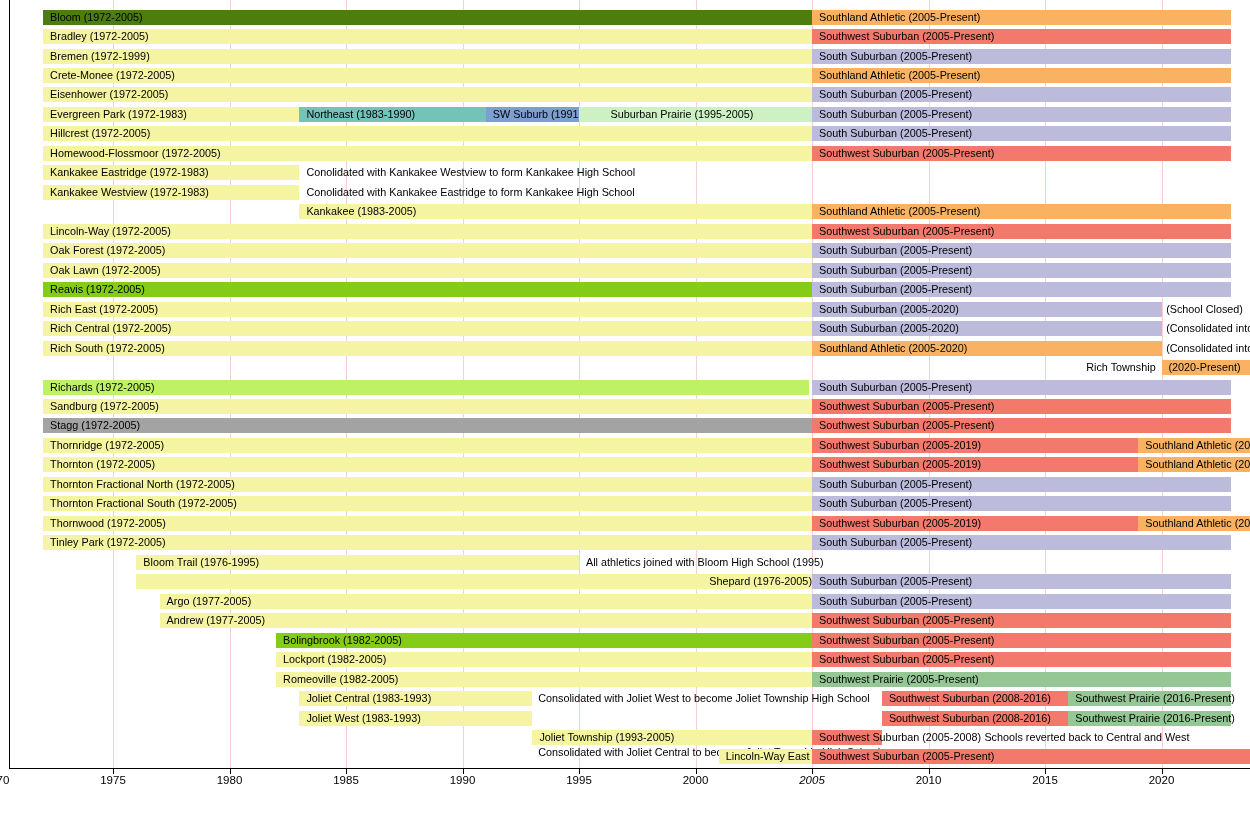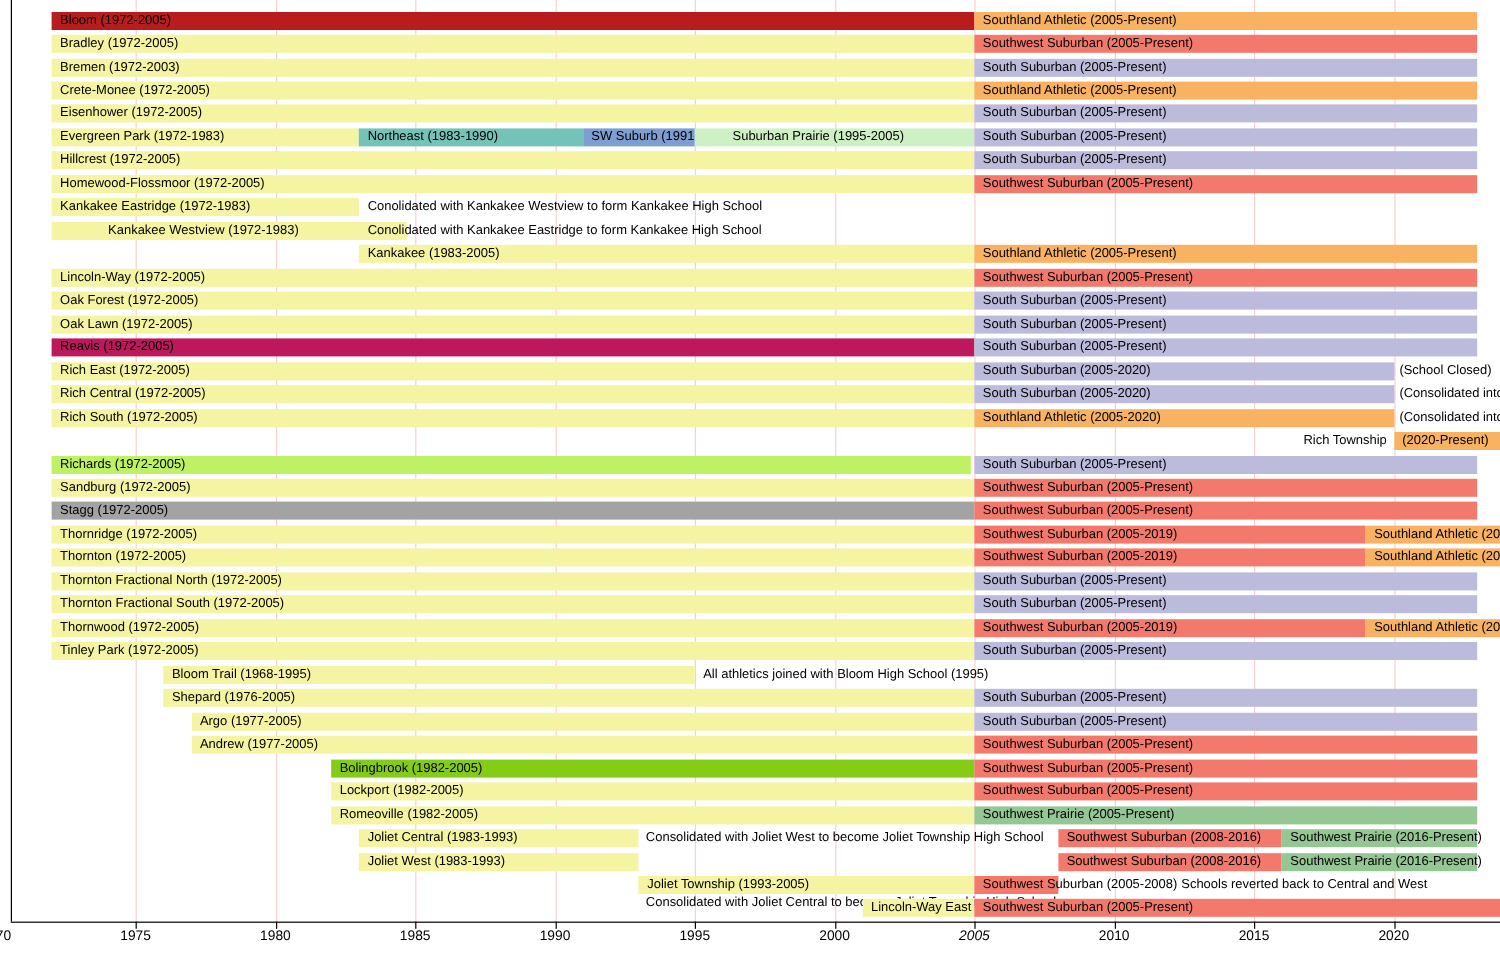--- a/index.html
+++ b/index.html
@@ -41,53 +41,53 @@
       <div class="gridline" style="left: 346px;"></div>
       <div class="gridline" style="left: 462.5px;"></div>
       <div class="gridline" style="left: 579px;"></div>
       <div class="gridline" style="left: 695.5px;"></div>
       <div class="gridline" style="left: 812px;"></div>
       <div class="gridline" style="left: 928.5px;"></div>
       <div class="gridline" style="left: 1045px;"></div>
       <div class="gridline" style="left: 1161.5px;"></div>
     </div>
   <div id="rows">
-      <div class="bar" style="left: 43.1px; width: 768.9px; top: 9.6px; background: #b91c1c;"><span class="bl">Bloom (1972-2005)</span></div>
+      <div class="bar" style="left: 43.1px; width: 768.9px; top: 9.6px; background: #4d7c0f;"><span class="bl">Bloom (1972-2005)</span></div>
       <div class="bar" style="left: 812px; width: 419.4px; top: 9.6px; background: rgb(248, 178, 98);"><span class="bl">Southland Athletic (2005-Present)</span></div>
       <div class="bar" style="left: 43.1px; width: 768.9px; top: 29.07px; background: rgb(244, 244, 162);"><span class="bl">Bradley (1972-2005)</span></div>
       <div class="bar" style="left: 812px; width: 419.4px; top: 29.07px; background: rgb(243, 121, 108);"><span class="bl">Southwest Suburban (2005-Present)</span></div>
-      <div class="bar" style="left: 43.1px; width: 768.9px; top: 48.54px; background: rgb(244, 244, 162);"><span class="bl">Bremen (1972-2003)</span></div>
+      <div class="bar" style="left: 43.1px; width: 768.9px; top: 48.54px; background: rgb(244, 244, 162);"><span class="bl">Bremen (1972-1999)</span></div>
       <div class="bar" style="left: 812px; width: 419.4px; top: 48.54px; background: rgb(188, 187, 220);"><span class="bl">South Suburban (2005-Present)</span></div>
       <div class="bar" style="left: 43.1px; width: 768.9px; top: 68.01px; background: rgb(244, 244, 162);"><span class="bl">Crete-Monee (1972-2005)</span></div>
       <div class="bar" style="left: 812px; width: 419.4px; top: 68.01px; background: rgb(248, 178, 98);"><span class="bl">Southland Athletic (2005-Present)</span></div>
       <div class="bar" style="left: 43.1px; width: 768.9px; top: 87.48px; background: rgb(244, 244, 162);"><span class="bl">Eisenhower (1972-2005)</span></div>
       <div class="bar" style="left: 812px; width: 419.4px; top: 87.48px; background: rgb(188, 187, 220);"><span class="bl">South Suburban (2005-Present)</span></div>
       <div class="bar" style="left: 43.1px; width: 256.3px; top: 106.95px; background: rgb(244, 244, 162);"><span class="bl">Evergreen Park (1972-1983)</span></div>
       <div class="bar" style="left: 299.4px; width: 186.4px; top: 106.95px; background: rgb(115, 195, 185);"><span class="bl">Northeast (1983-1990)</span></div>
       <div class="bar" style="left: 485.8px; width: 93.2px; top: 106.95px; background: rgb(125, 158, 210);"><span class="bl">SW Suburb (1991-1995)</span></div>
       <div class="bar" style="left: 579px; width: 233px; top: 106.95px; background: rgb(205, 241, 195);"><span class="bl"></span></div>
       <div class="ann" style="left: 610.455px; top: 106.95px;">Suburban Prairie (1995-2005)</div>
       <div class="bar" style="left: 812px; width: 419.4px; top: 106.95px; background: rgb(188, 187, 220);"><span class="bl">South Suburban (2005-Present)</span></div>
       <div class="bar" style="left: 43.1px; width: 768.9px; top: 126.42px; background: rgb(244, 244, 162);"><span class="bl">Hillcrest (1972-2005)</span></div>
       <div class="bar" style="left: 812px; width: 419.4px; top: 126.42px; background: rgb(188, 187, 220);"><span class="bl">South Suburban (2005-Present)</span></div>
       <div class="bar" style="left: 43.1px; width: 768.9px; top: 145.89px; background: rgb(244, 244, 162);"><span class="bl">Homewood-Flossmoor (1972-2005)</span></div>
       <div class="bar" style="left: 812px; width: 419.4px; top: 145.89px; background: rgb(243, 121, 108);"><span class="bl">Southwest Suburban (2005-Present)</span></div>
       <div class="bar" style="left: 43.1px; width: 256.3px; top: 165.36px; background: rgb(244, 244, 162);"><span class="bl">Kankakee Eastridge (1972-1983)</span></div>
       <div class="ann" style="left: 306.39px; top: 165.36px;">Conolidated with Kankakee Westview to form Kankakee High School</div>
-      <div class="bar" style="left: 43.1px; width: 256.3px; top: 184.83px; background: rgb(244, 244, 162); padding-left: 40px;"><span class="bl">Kankakee Westview (1972-1983)</span></div>
+      <div class="bar" style="left: 43.1px; width: 256.3px; top: 184.83px; background: rgb(244, 244, 162);"><span class="bl">Kankakee Westview (1972-1983)</span></div>
       <div class="ann" style="left: 306.39px; top: 184.83px;">Conolidated with Kankakee Eastridge to form Kankakee High School</div>
       <div class="bar" style="left: 299.4px; width: 512.6px; top: 204.3px; background: rgb(244, 244, 162);"><span class="bl">Kankakee (1983-2005)</span></div>
       <div class="bar" style="left: 812px; width: 419.4px; top: 204.3px; background: rgb(248, 178, 98);"><span class="bl">Southland Athletic (2005-Present)</span></div>
       <div class="bar" style="left: 43.1px; width: 768.9px; top: 223.77px; background: rgb(244, 244, 162);"><span class="bl">Lincoln-Way (1972-2005)</span></div>
       <div class="bar" style="left: 812px; width: 419.4px; top: 223.77px; background: rgb(243, 121, 108);"><span class="bl">Southwest Suburban (2005-Present)</span></div>
       <div class="bar" style="left: 43.1px; width: 768.9px; top: 243.24px; background: rgb(244, 244, 162);"><span class="bl">Oak Forest (1972-2005)</span></div>
       <div class="bar" style="left: 812px; width: 419.4px; top: 243.24px; background: rgb(188, 187, 220);"><span class="bl">South Suburban (2005-Present)</span></div>
       <div class="bar" style="left: 43.1px; width: 768.9px; top: 262.71px; background: rgb(244, 244, 162);"><span class="bl">Oak Lawn (1972-2005)</span></div>
       <div class="bar" style="left: 812px; width: 419.4px; top: 262.71px; background: rgb(188, 187, 220);"><span class="bl">South Suburban (2005-Present)</span></div>
-      <div class="bar" style="left: 43.1px; width: 768.9px; top: 282.18px; background: #be185d;"><span class="bl">Reavis (1972-2005)</span></div>
+      <div class="bar" style="left: 43.1px; width: 768.9px; top: 282.18px; background: #84cc16;"><span class="bl">Reavis (1972-2005)</span></div>
       <div class="bar" style="left: 812px; width: 419.4px; top: 282.18px; background: rgb(188, 187, 220);"><span class="bl">South Suburban (2005-Present)</span></div>
       <div class="bar" style="left: 43.1px; width: 768.9px; top: 301.65px; background: rgb(244, 244, 162);"><span class="bl">Rich East (1972-2005)</span></div>
       <div class="bar" style="left: 812px; width: 349.5px; top: 301.65px; background: rgb(188, 187, 220);"><span class="bl">South Suburban (2005-2020)</span></div>
       <div class="ann" style="left: 1166.16px; top: 301.65px;">(School Closed)</div>
       <div class="bar" style="left: 43.1px; width: 768.9px; top: 321.12px; background: rgb(244, 244, 162);"><span class="bl">Rich Central (1972-2005)</span></div>
       <div class="bar" style="left: 812px; width: 349.5px; top: 321.12px; background: rgb(188, 187, 220);"><span class="bl">South Suburban (2005-2020)</span></div>
       <div class="ann" style="left: 1166.16px; top: 321.12px;">(Consolidated into</div>
       <div class="bar" style="left: 43.1px; width: 768.9px; top: 340.59px; background: rgb(244, 244, 162);"><span class="bl">Rich South (1972-2005)</span></div>
       <div class="bar" style="left: 812px; width: 349.5px; top: 340.59px; background: rgb(248, 178, 98);"><span class="bl">Southland Athletic (2005-2020)</span></div>
       <div class="ann" style="left: 1166.16px; top: 340.59px;">(Consolidated into</div>
@@ -107,23 +107,23 @@
       <div class="bar" style="left: 1138.2px; width: 116.5px; top: 457.41px; background: rgb(248, 178, 98);"><span class="bl">Southland Athletic (2019-Present)</span></div>
       <div class="bar" style="left: 43.1px; width: 768.9px; top: 476.88px; background: rgb(244, 244, 162);"><span class="bl">Thornton Fractional North (1972-2005)</span></div>
       <div class="bar" style="left: 812px; width: 419.4px; top: 476.88px; background: rgb(188, 187, 220);"><span class="bl">South Suburban (2005-Present)</span></div>
       <div class="bar" style="left: 43.1px; width: 768.9px; top: 496.35px; background: rgb(244, 244, 162);"><span class="bl">Thornton Fractional South (1972-2005)</span></div>
       <div class="bar" style="left: 812px; width: 419.4px; top: 496.35px; background: rgb(188, 187, 220);"><span class="bl">South Suburban (2005-Present)</span></div>
       <div class="bar" style="left: 43.1px; width: 768.9px; top: 515.82px; background: rgb(244, 244, 162);"><span class="bl">Thornwood (1972-2005)</span></div>
       <div class="bar" style="left: 812px; width: 326.2px; top: 515.82px; background: rgb(243, 121, 108);"><span class="bl">Southwest Suburban (2005-2019)</span></div>
       <div class="bar" style="left: 1138.2px; width: 116.5px; top: 515.82px; background: rgb(248, 178, 98);"><span class="bl">Southland Athletic (2019-Present)</span></div>
       <div class="bar" style="left: 43.1px; width: 768.9px; top: 535.29px; background: rgb(244, 244, 162);"><span class="bl">Tinley Park (1972-2005)</span></div>
       <div class="bar" style="left: 812px; width: 419.4px; top: 535.29px; background: rgb(188, 187, 220);"><span class="bl">South Suburban (2005-Present)</span></div>
-      <div class="bar" style="left: 136.3px; width: 442.7px; top: 554.76px; background: rgb(244, 244, 162);"><span class="bl">Bloom Trail (1968-1995)</span></div>
+      <div class="bar" style="left: 136.3px; width: 442.7px; top: 554.76px; background: rgb(244, 244, 162);"><span class="bl">Bloom Trail (1976-1995)</span></div>
       <div class="ann" style="left: 585.99px; top: 554.76px;">All athletics joined with Bloom High School (1995)</div>
-      <div class="bar" style="left: 136.3px; width: 675.7px; top: 574.23px; background: rgb(244, 244, 162);"><span class="bl">Shepard (1976-2005)</span></div>
+      <div class="bar" style="left: 136.3px; width: 675.7px; top: 574.23px; background: rgb(244, 244, 162); text-align: right;"><span class="bl">Shepard (1976-2005)</span></div>
       <div class="bar" style="left: 812px; width: 419.4px; top: 574.23px; background: rgb(188, 187, 220);"><span class="bl">South Suburban (2005-Present)</span></div>
       <div class="bar" style="left: 159.6px; width: 652.4px; top: 593.7px; background: rgb(244, 244, 162);"><span class="bl">Argo (1977-2005)</span></div>
       <div class="bar" style="left: 812px; width: 419.4px; top: 593.7px; background: rgb(188, 187, 220);"><span class="bl">South Suburban (2005-Present)</span></div>
       <div class="bar" style="left: 159.6px; width: 652.4px; top: 613.17px; background: rgb(244, 244, 162);"><span class="bl">Andrew (1977-2005)</span></div>
       <div class="bar" style="left: 812px; width: 419.4px; top: 613.17px; background: rgb(243, 121, 108);"><span class="bl">Southwest Suburban (2005-Present)</span></div>
       <div class="bar" style="left: 276.1px; width: 535.9px; top: 632.64px; background: #84cc16;"><span class="bl">Bolingbrook (1982-2005)</span></div>
       <div class="bar" style="left: 812px; width: 419.4px; top: 632.64px; background: rgb(243, 121, 108);"><span class="bl">Southwest Suburban (2005-Present)</span></div>
       <div class="bar" style="left: 276.1px; width: 535.9px; top: 652.11px; background: rgb(244, 244, 162);"><span class="bl">Lockport (1982-2005)</span></div>
       <div class="bar" style="left: 812px; width: 419.4px; top: 652.11px; background: rgb(243, 121, 108);"><span class="bl">Southwest Suburban (2005-Present)</span></div>
       <div class="bar" style="left: 276.1px; width: 535.9px; top: 671.58px; background: rgb(244, 244, 162);"><span class="bl">Romeoville (1982-2005)</span></div>

